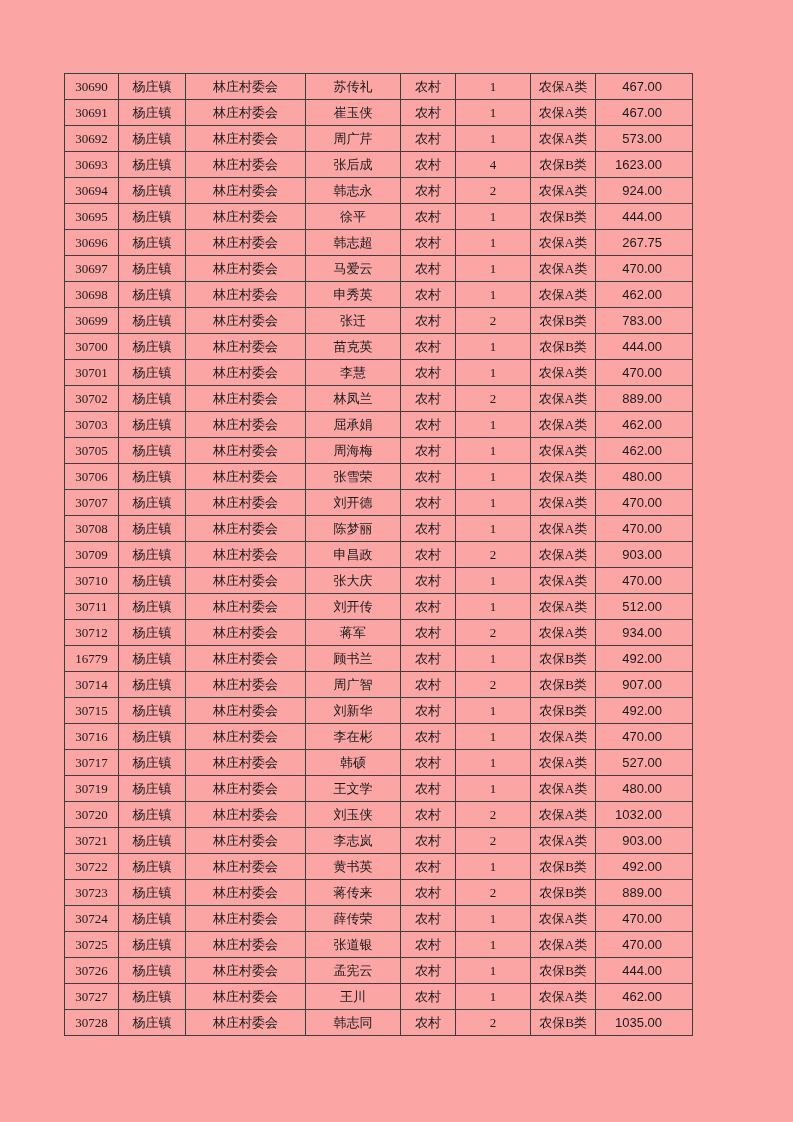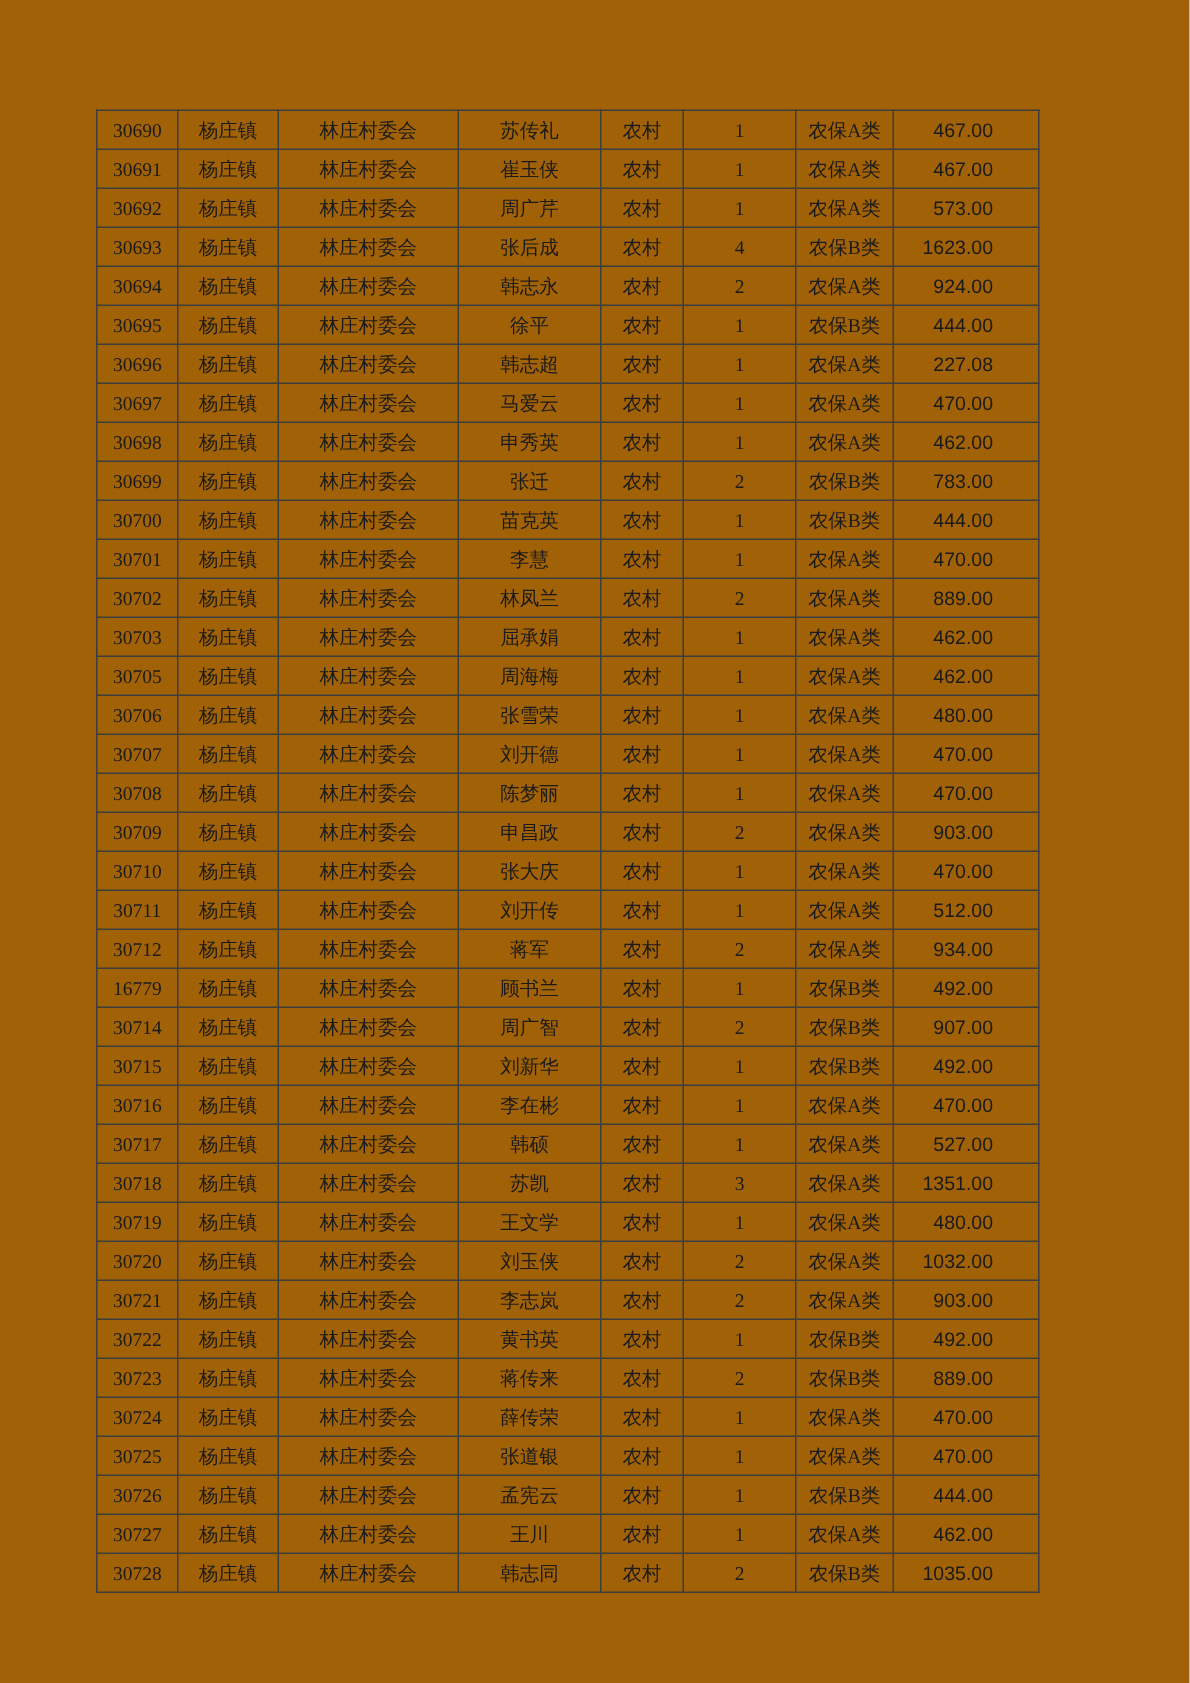--- a/index.html
+++ b/index.html
@@ -6,21 +6,21 @@
   html, body {
     width: 793px;
     height: 1122px;
     background: #ffffff;
     font-family: "Liberation Serif", serif;
   }
   .page {
     position: relative;
     width: 793px;
     height: 1122px;
-    background: #a16207;
+    background: #fca5a5;
     overflow: hidden;
   }
   table.data-table {
     position: absolute;
     left: 64px;
     top: 73px;
     border-collapse: collapse;
     table-layout: fixed;
     width: 628px;
   }
@@ -126,21 +126,21 @@
           <td class="col-7">444.00</td>
         </tr>
         <tr>
           <td class="col-0">30696</td>
           <td class="col-1">杨庄镇</td>
           <td class="col-2">林庄村委会</td>
           <td class="col-3">韩志超</td>
           <td class="col-4">农村</td>
           <td class="col-5">1</td>
           <td class="col-6">农保A类</td>
-          <td class="col-7">227.08</td>
+          <td class="col-7">267.75</td>
         </tr>
         <tr>
           <td class="col-0">30697</td>
           <td class="col-1">杨庄镇</td>
           <td class="col-2">林庄村委会</td>
           <td class="col-3">马爱云</td>
           <td class="col-4">农村</td>
           <td class="col-5">1</td>
           <td class="col-6">农保A类</td>
           <td class="col-7">470.00</td>
@@ -327,30 +327,20 @@
         </tr>
         <tr>
           <td class="col-0">30717</td>
           <td class="col-1">杨庄镇</td>
           <td class="col-2">林庄村委会</td>
           <td class="col-3">韩硕</td>
           <td class="col-4">农村</td>
           <td class="col-5">1</td>
           <td class="col-6">农保A类</td>
           <td class="col-7">527.00</td>
-        </tr>
-        <tr>
-          <td class="col-0">30718</td>
-          <td class="col-1">杨庄镇</td>
-          <td class="col-2">林庄村委会</td>
-          <td class="col-3">苏凯</td>
-          <td class="col-4">农村</td>
-          <td class="col-5">3</td>
-          <td class="col-6">农保A类</td>
-          <td class="col-7">1351.00</td>
         </tr>
         <tr>
           <td class="col-0">30719</td>
           <td class="col-1">杨庄镇</td>
           <td class="col-2">林庄村委会</td>
           <td class="col-3">王文学</td>
           <td class="col-4">农村</td>
           <td class="col-5">1</td>
           <td class="col-6">农保A类</td>
           <td class="col-7">480.00</td>

